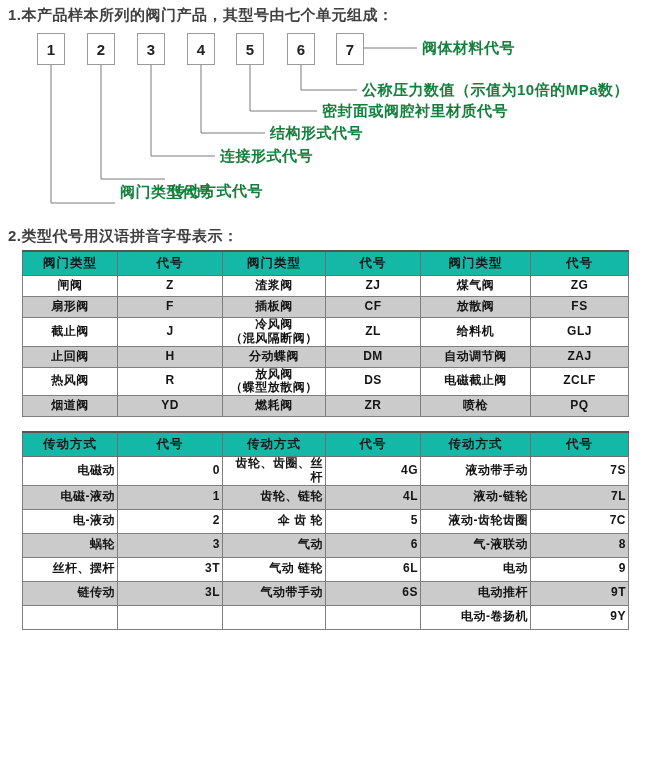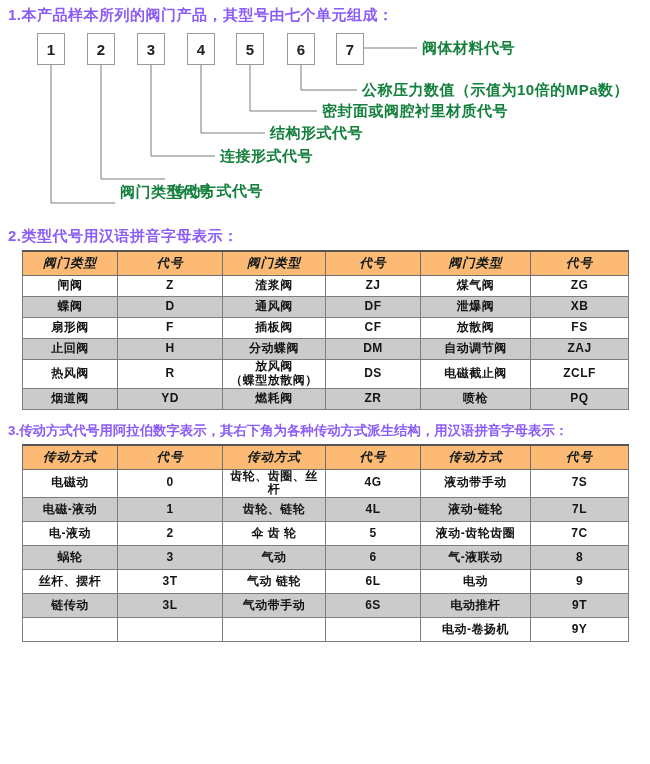--- a/index.html
+++ b/index.html
@@ -3,21 +3,21 @@
 <meta charset="utf-8">
 <style>
   html,body{margin:0;padding:0;background:#ffffff;}
   body{
     width:650px;height:764px;overflow:hidden;position:relative;
     font-family:"Liberation Sans","DejaVu Sans",sans-serif;
     color:#141414;
   }
   .page{padding:6px 8px 0 8px;}
   .sec-title{
-    font-size:15px;font-weight:700;color:#8b5cf6;
+    font-size:15px;font-weight:700;color:#404040;
     letter-spacing:0.5px;white-space:nowrap;
     margin:0 0 4px 0;
   }
   .sec-title.long{font-size:13.4px;letter-spacing:0;}
   
   .diagram{position:relative;height:196px;margin-top:6px;}
   .diagram svg{position:absolute;left:0;top:0;}
   .unit-box{
     position:absolute;top:2px;width:26px;height:30px;
     border:1px solid #9a9a9a;background:#fff;
@@ -29,33 +29,33 @@
     font-size:15px;font-weight:700;color:#15803d;
     white-space:nowrap;letter-spacing:0.5px;
   }
   
   table.tbl{
     border-collapse:collapse;table-layout:fixed;
     width:606px;margin:2px 0 0 14px;
     font-size:12px;font-weight:700;color:#141414;
   }
   table.tbl th{
-    background:#fdba74;color:#10181a;
+    background:#14b8a6;color:#10181a;
     border:1px solid #6f6f6f;border-top:2px solid #555;
     height:23px;font-size:12.5px;font-weight:700;
-    letter-spacing:1px;padding:0;font-style:italic;
+    letter-spacing:1px;padding:0;
   }
   table.tbl td{
     border:1px solid #7e7e7e;background:#fff;
     height:20px;text-align:center;vertical-align:middle;
     padding:0 2px;white-space:pre-line;line-height:1.15;
     letter-spacing:0.5px;
   }
   table.tbl tbody tr:nth-child(even) td{background:#cbcbcb;}
-  table.tbl2 td{height:23px;}
+  table.tbl2 td{height:23px;text-align:right;}
   .gap{height:12px;}
 </style>
 </head>
 <body>
 
 <div class="page">
 
   <div class="sec-title">1.本产品样本所列的阀门产品，其型号由七个单元组成：</div>
 
   <div class="diagram">
@@ -112,34 +112,35 @@
     <tbody>
         <tr>
           <td>闸阀</td>
           <td>Z</td>
           <td>渣浆阀</td>
           <td>ZJ</td>
           <td>煤气阀</td>
           <td>ZG</td>
         </tr>
         <tr>
-          <td>蝶阀</td>
-          <td>D</td>
-          <td>通风阀</td>
-          <td>DF</td>
-          <td>泄爆阀</td>
-          <td>XB</td>
-        </tr>
-        <tr>
           <td>扇形阀</td>
           <td>F</td>
           <td>插板阀</td>
           <td>CF</td>
           <td>放散阀</td>
           <td>FS</td>
+        </tr>
+        <tr>
+          <td>截止阀</td>
+          <td>J</td>
+          <td>冷风阀
+（混风隔断阀）</td>
+          <td>ZL</td>
+          <td>给料机</td>
+          <td>GLJ</td>
         </tr>
         <tr>
           <td>止回阀</td>
           <td>H</td>
           <td>分动蝶阀</td>
           <td>DM</td>
           <td>自动调节阀</td>
           <td>ZAJ</td>
         </tr>
         <tr>
@@ -157,21 +158,20 @@
           <td>燃耗阀</td>
           <td>ZR</td>
           <td>喷枪</td>
           <td>PQ</td>
         </tr>
       </tbody>
   </table>
 
   <div class="gap"></div>
 
-  <div class="sec-title long">3.传动方式代号用阿拉伯数字表示，其右下角为各种传动方式派生结构，用汉语拼音字母表示：</div>
 
   <table class="tbl tbl2">
     <colgroup>
       <col style="width:95px">
         <col style="width:105px">
       <col style="width:103px">
         <col style="width:95px">
       <col style="width:110px">
         <col style="width:98px">
     </colgroup>

